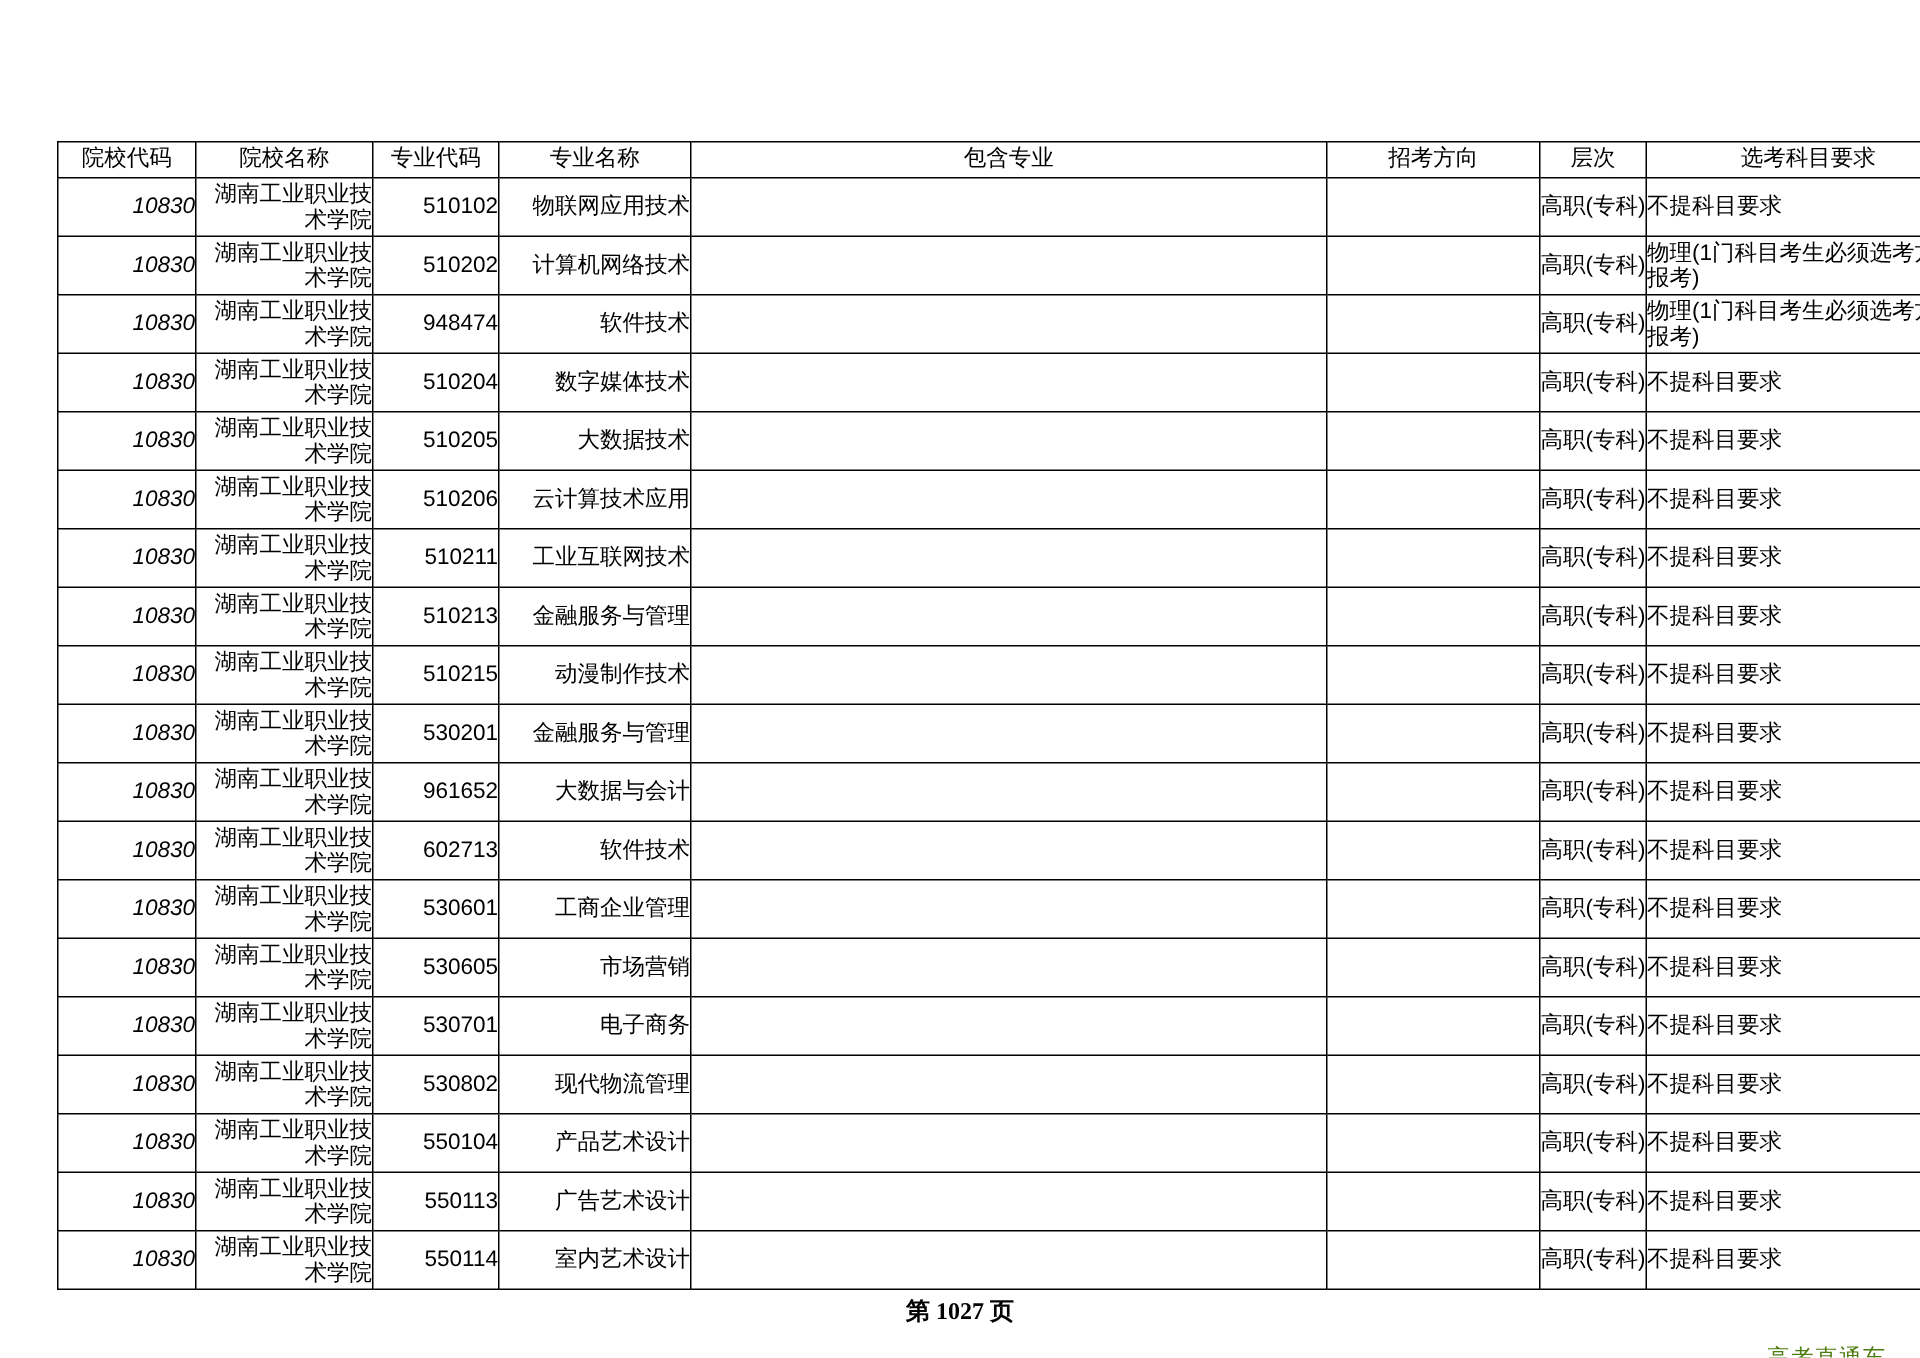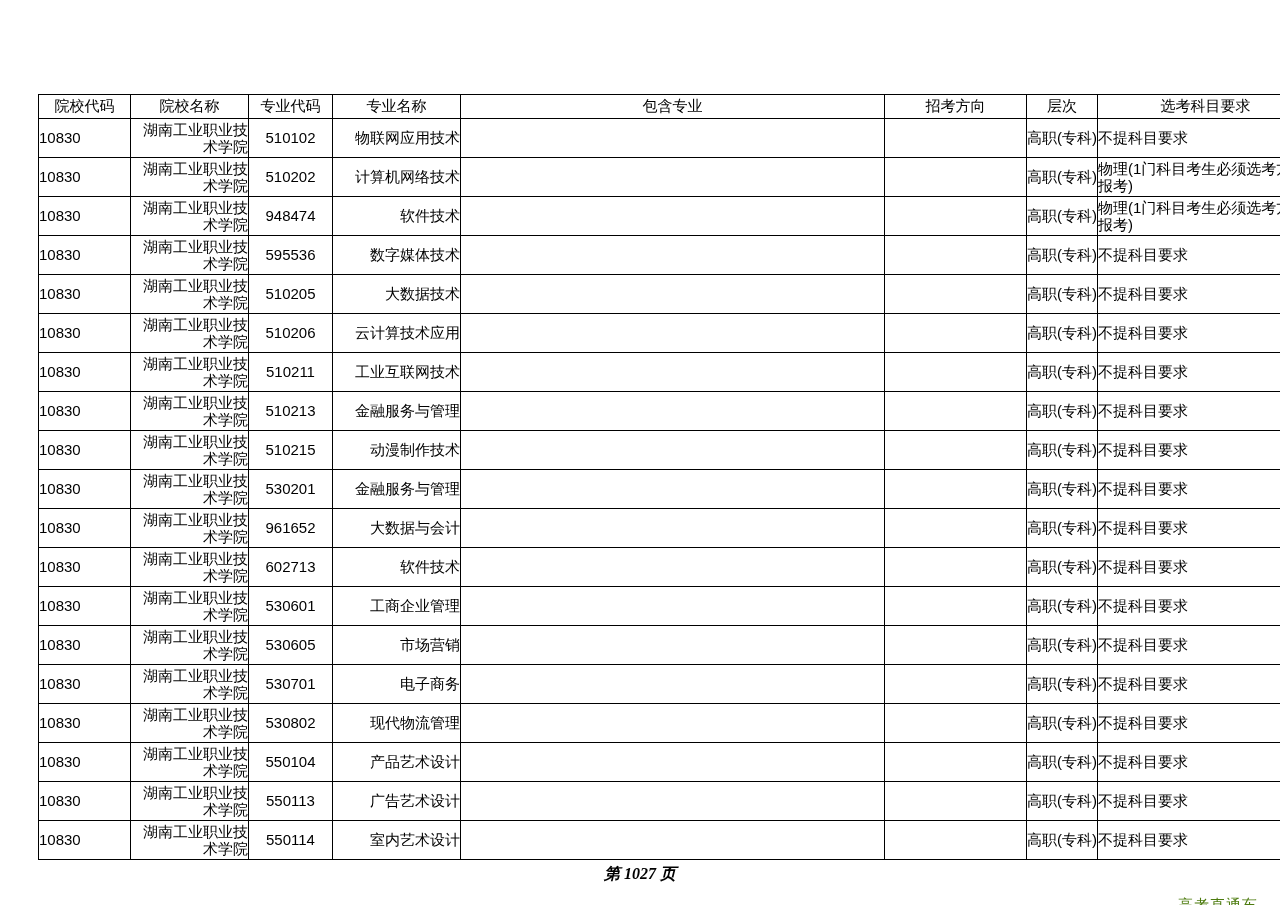--- a/index.html
+++ b/index.html
@@ -48,32 +48,33 @@
   col.c-school-code { width: 92px; }
   col.c-school-name { width: 118px; }
   col.c-major-code  { width: 84px; }
   col.c-major-name  { width: 128px; }
   col.c-contains    { width: 424px; }
   col.c-direction   { width: 142px; }
   col.c-level       { width: 71px; }
   col.c-subject     { width: 216px; }
 
   td.cell-school-code {
-    text-align: left;
+    text-align: right;
     padding-left: 6px;
     font-size: 15px;
+    font-style: italic;
   }
   td.cell-school-name {
     text-align: right;
     padding-left: 5px;
     font-size: 14px;
     line-height: 1.1;
   }
   td.cell-major-code {
-    text-align: center;
+    text-align: right;
     padding-left: 5px;
     font-size: 15px;
   }
   td.cell-major-name {
     text-align: right;
     padding-left: 5px;
     font-size: 15px;
   }
   td.cell-contains { }
   td.cell-direction { }
@@ -94,21 +95,20 @@
   }
   .page-footer {
     position: absolute;
     left: 0;
     top: 848px;
     width: 1280px;
     text-align: center;
     font-size: 16px;
     font-family: "Liberation Serif", serif;
     font-weight: bold;
-    font-style: italic;
   }
   .watermark {
     position: absolute;
     right: 22px;
     top: 880px;
     font-size: 15px;
     color: #4d7c0f;
     letter-spacing: 1px;
   }
 </style>
@@ -167,21 +167,21 @@
           <td class="cell-major-code">948474</td>
           <td class="cell-major-name">软件技术</td>
           <td class="cell-contains"></td>
           <td class="cell-direction"></td>
           <td class="cell-level">高职(专科)</td>
           <td class="cell-subject">物理(1门科目考生必须选考方可报考)</td>
         </tr>
         <tr class="data-row">
           <td class="cell-school-code">10830</td>
           <td class="cell-school-name">湖南工业职业技术学院</td>
-          <td class="cell-major-code">595536</td>
+          <td class="cell-major-code">510204</td>
           <td class="cell-major-name">数字媒体技术</td>
           <td class="cell-contains"></td>
           <td class="cell-direction"></td>
           <td class="cell-level">高职(专科)</td>
           <td class="cell-subject">不提科目要求</td>
         </tr>
         <tr class="data-row">
           <td class="cell-school-code">10830</td>
           <td class="cell-school-name">湖南工业职业技术学院</td>
           <td class="cell-major-code">510205</td>

